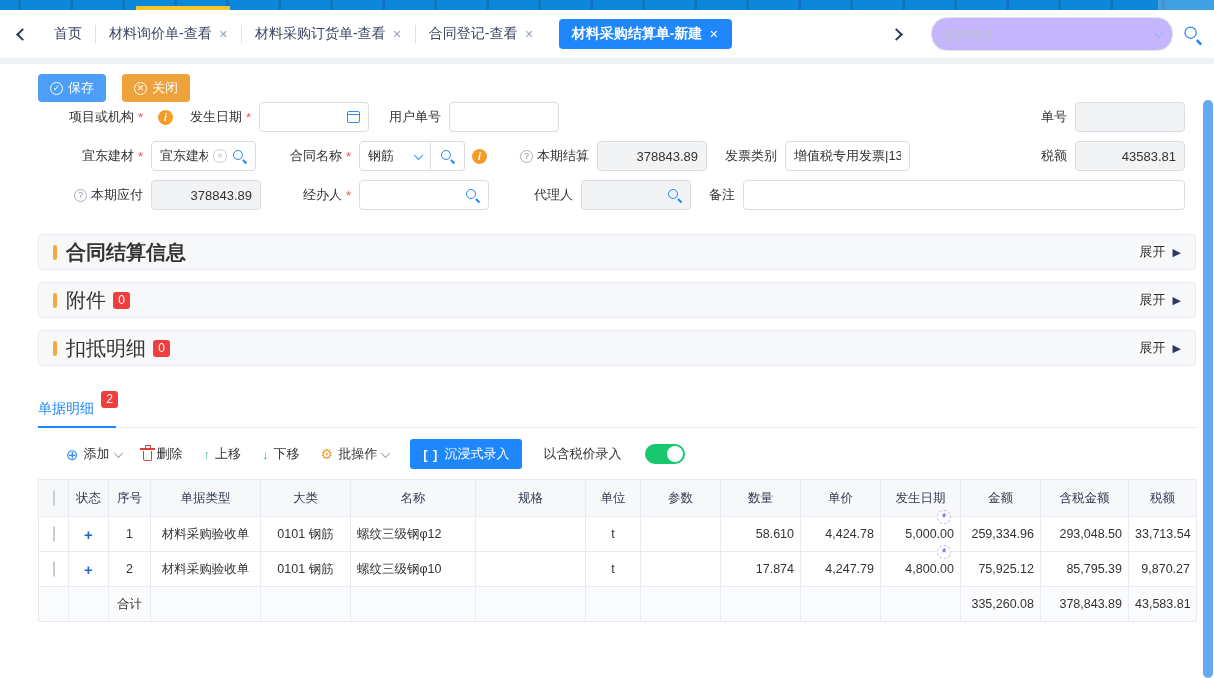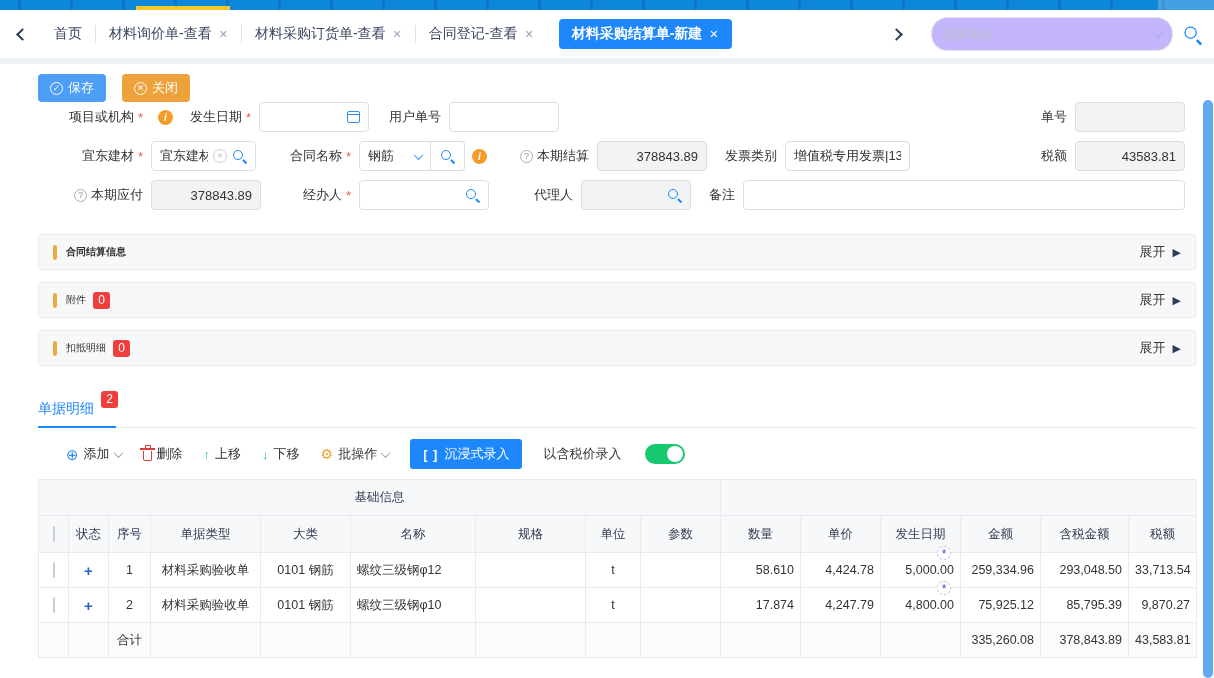--- a/index.html
+++ b/index.html
@@ -58,21 +58,21 @@
   .icon-cal::before { content: ""; position: absolute; top: 1.5px; left: 0; right: 0; height: 1.5px; background: #2e8df5; }
   .info-ic { width: 15px; height: 15px; border-radius: 50%; background: #f59b28; color: #fff; font-size: 10px; font-weight: 700; font-style: italic; display: flex; align-items: center; justify-content: center; margin-left: 7px; flex-shrink: 0; }
   .q-ic { width: 13px; height: 13px; border-radius: 50%; border: 1px solid #a9b0bd; color: #8d95a5; font-size: 9px; display: inline-flex; align-items: center; justify-content: center; flex-shrink: 0; }
   .ctrl-group { display: flex; flex-shrink: 0; }
   .ctrl-group .ibox:first-child { border-radius: 4px 0 0 4px; align-items: center; }
   .ctrl-group .srch-btn { width: 34px; height: 30px; border: 1px solid #d9dde5; border-left: none; border-radius: 0 4px 4px 0; display: flex; align-items: center; justify-content: center; background: #fff; cursor: pointer; }
   
   .sections { margin-top: 24px; }
   .section { height: 36px; background: #f7f8fa; border: 1px solid #e9ebf0; border-radius: 3px; display: flex; align-items: center; padding: 0 14px; margin-bottom: 12px; }
   .accent { width: 4px; height: 15px; border-radius: 2px; background: #f3a73f; margin-right: 9px; flex-shrink: 0; }
-  .sec-title { font-size: 10px; font-weight: 700; color: #333; }
+  .sec-title { font-size: 20px; font-weight: 700; color: #333; }
   .badge { min-width: 17px; height: 17px; background: #f03e3e; color: #fff; border-radius: 3px; font-size: 12px; display: inline-flex; align-items: center; justify-content: center; padding: 0 4px; margin-left: 7px; }
   .expand { margin-left: auto; display: flex; align-items: center; gap: 7px; font-size: 13px; color: #333; cursor: pointer; }
   .expand .tri { color: #2e3a59; font-size: 11px; }
   
   .dtab { margin-top: 14px; border-bottom: 1px solid #e9ebf0; padding-bottom: 9px; position: relative; display: flex; align-items: center; }
   .dtab .txt { color: #1f87fc; font-size: 14px; cursor: pointer; margin-top: 20px; }
   .dtab .underline { position: absolute; left: 0; bottom: -1px; width: 78px; height: 2px; background: #1f87fc; }
   
   .ttoolbar { display: flex; align-items: center; gap: 21px; margin: 11px 0 10px; padding-left: 28px; }
   .titem { display: flex; align-items: center; gap: 5px; font-size: 13px; color: #333; cursor: pointer; }
@@ -348,24 +348,20 @@
         <col style="width:55px">
       <col style="width:80px">
         <col style="width:80px">
         <col style="width:80px">
         <col style="width:80px">
       <col style="width:80px">
         <col style="width:88px">
         <col style="width:68px">
     </colgroup>
     <thead>
-      <tr>
-        <th class="grp ctr" colspan="9">基础信息</th>
-        <th class="grp" colspan="6"></th>
-      </tr>
       <tr>
         <th><span class="cb"></span></th>
         <th class="ctr">状态</th>
         <th class="ctr">序号</th>
         <th class="ctr">单据类型</th>
         <th class="ctr">大类</th>
         <th class="ctr">名称</th>
         <th class="ctr">规格</th>
         <th class="ctr">单位</th>
         <th class="ctr">参数</th>

